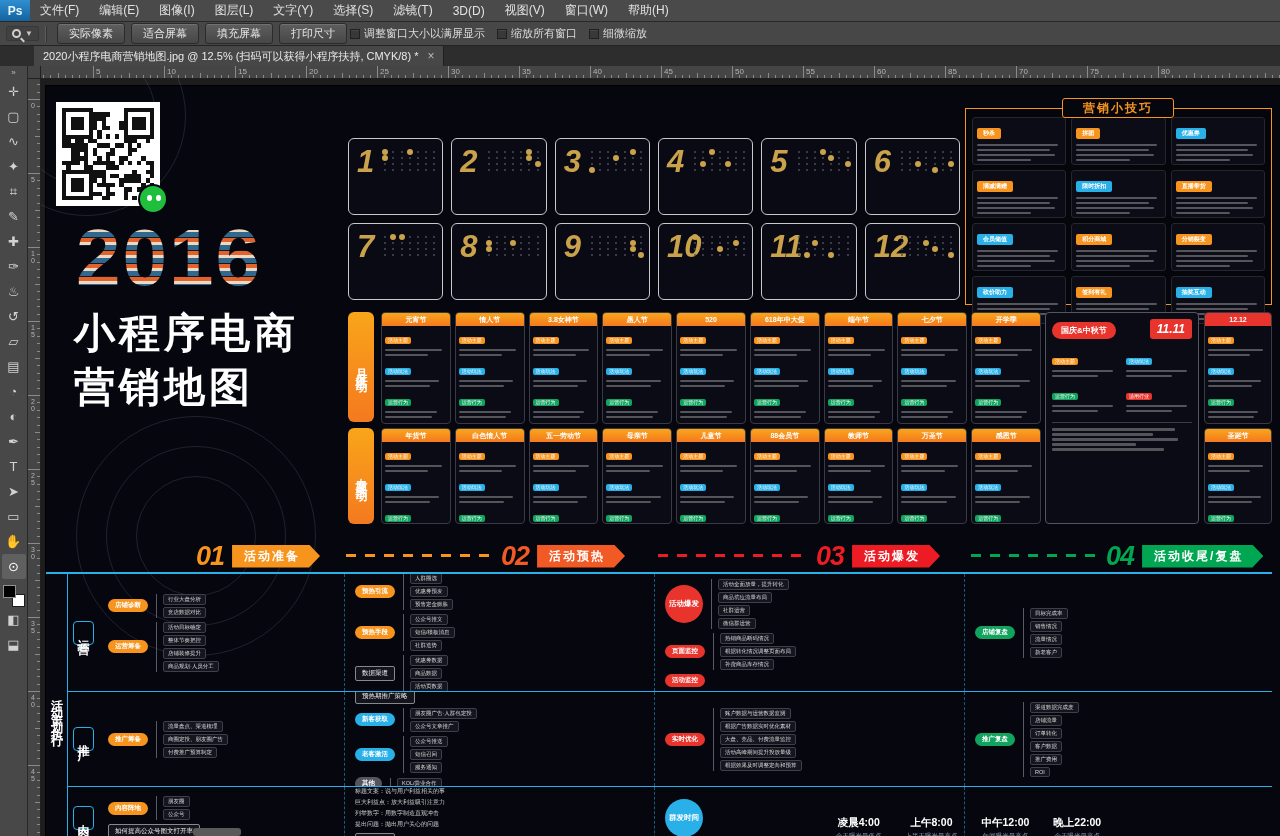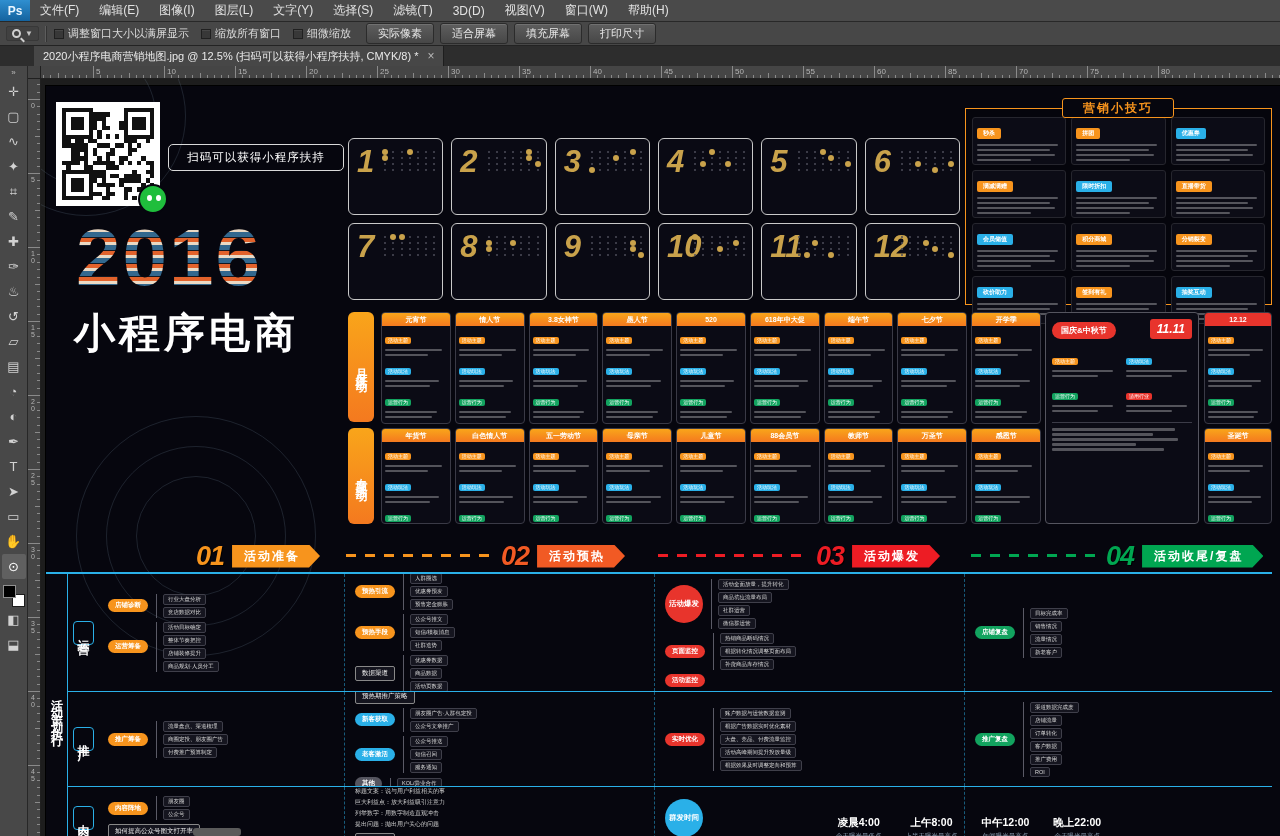--- a/index.html
+++ b/index.html
@@ -178,39 +178,39 @@
       <div class="menu-item">帮助(H)</div>
     </div>
 </div>
 
 <div class="optionsbar">
   <div class="toolpreset">
     <span class="mag"></span>
     <span class="drop">▼</span>
   </div>
   <div class="vsep"></div>
+  <div id="opt-buttons">
+      <span class="btn">实际像素</span>
+      <span class="btn">适合屏幕</span>
+      <span class="btn">填充屏幕</span>
+      <span class="btn">打印尺寸</span>
+    </div>
   <div id="opt-checks" style="display:flex">
       <span class="chk">
         <span class="box"></span>
         <span>调整窗口大小以满屏显示</span>
       </span>
       <span class="chk">
         <span class="box"></span>
         <span>缩放所有窗口</span>
       </span>
       <span class="chk">
         <span class="box"></span>
         <span>细微缩放</span>
       </span>
-    </div>
-  <div id="opt-buttons">
-      <span class="btn">实际像素</span>
-      <span class="btn">适合屏幕</span>
-      <span class="btn">填充屏幕</span>
-      <span class="btn">打印尺寸</span>
     </div>
 </div>
 
 <div class="tabbar">
   <div class="tab">
     <span>2020小程序电商营销地图.jpg @ 12.5% (扫码可以获得小程序扶持, CMYK/8) *</span>
     <span class="tab-close">×</span>
   </div>
 </div>
 
@@ -746,23 +746,23 @@
         <div class="qm" style="left:14.8px;top:14.8px;width:13.200000000000001px;height:13.200000000000001px"></div>
         <div class="qm" style="left:67.60000000000001px;top:6px;width:30.800000000000004px;height:30.800000000000004px;background:none;border:4.4px solid #111"></div>
         <div class="qm" style="left:76.4px;top:14.8px;width:13.200000000000001px;height:13.200000000000001px"></div>
         <div class="qm" style="left:6px;top:67.60000000000001px;width:30.800000000000004px;height:30.800000000000004px;background:none;border:4.4px solid #111"></div>
         <div class="qm" style="left:14.8px;top:76.4px;width:13.200000000000001px;height:13.200000000000001px"></div>
       </div>
     <div class="wechat">
         <i></i>
         <i></i>
       </div>
-    <div class="qr-caption">扫码可以获得小程序扶持</div>
     <div class="year">2016</div>
     <div class="t1">小程序电商</div>
+    <div class="t2">营销地图</div>
 
     <div class="months" id="months">
         <div class="month">
           <span class="mnum">1</span>
           <div class="mdots">
             <span class="dot g"></span>
             <span class="dot"></span>
             <span class="dot"></span>
             <span class="dot g"></span>
             <span class="dot"></span>

